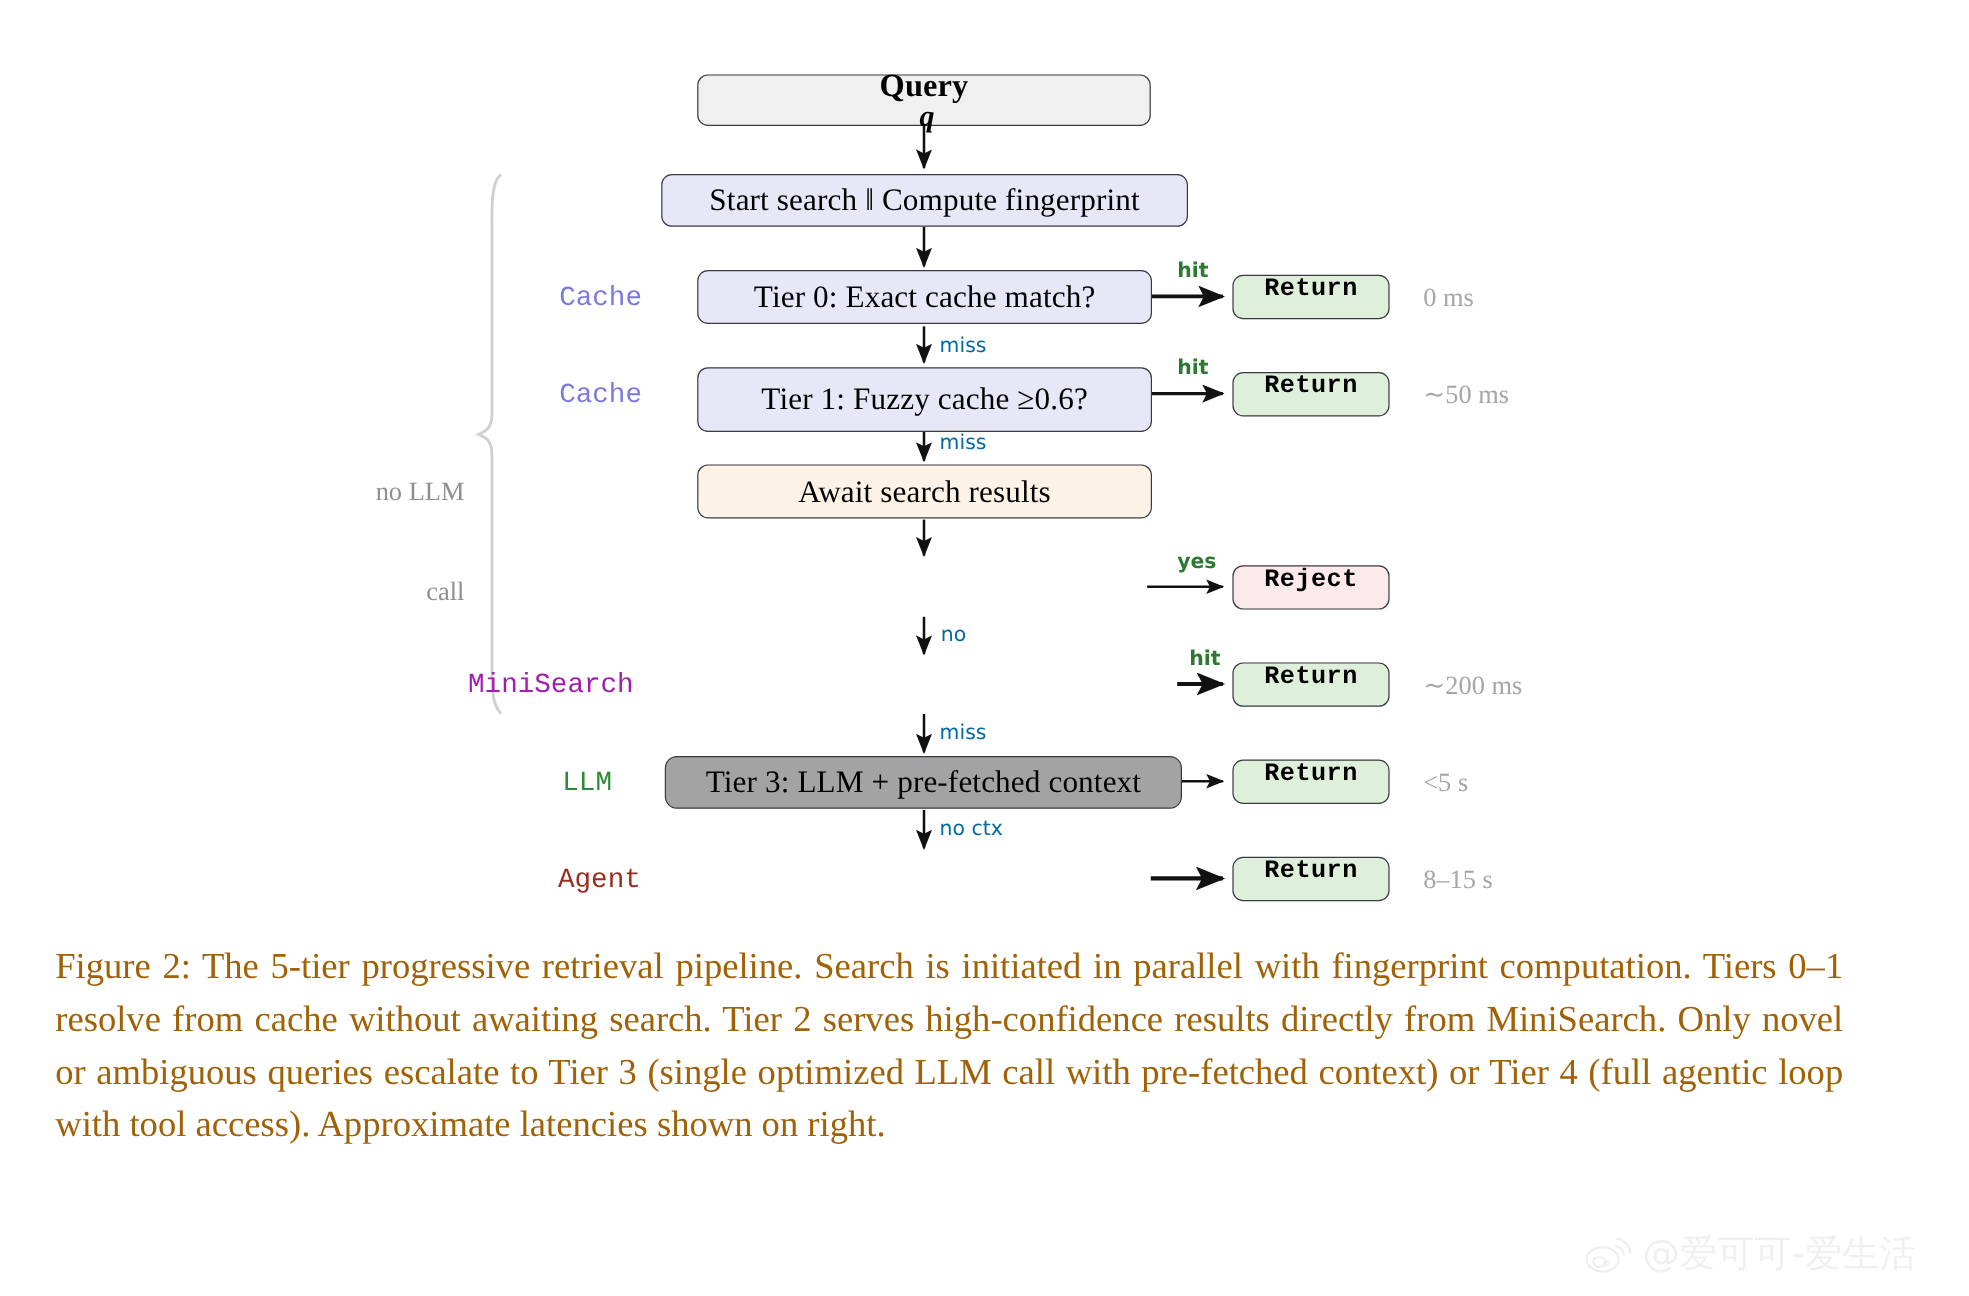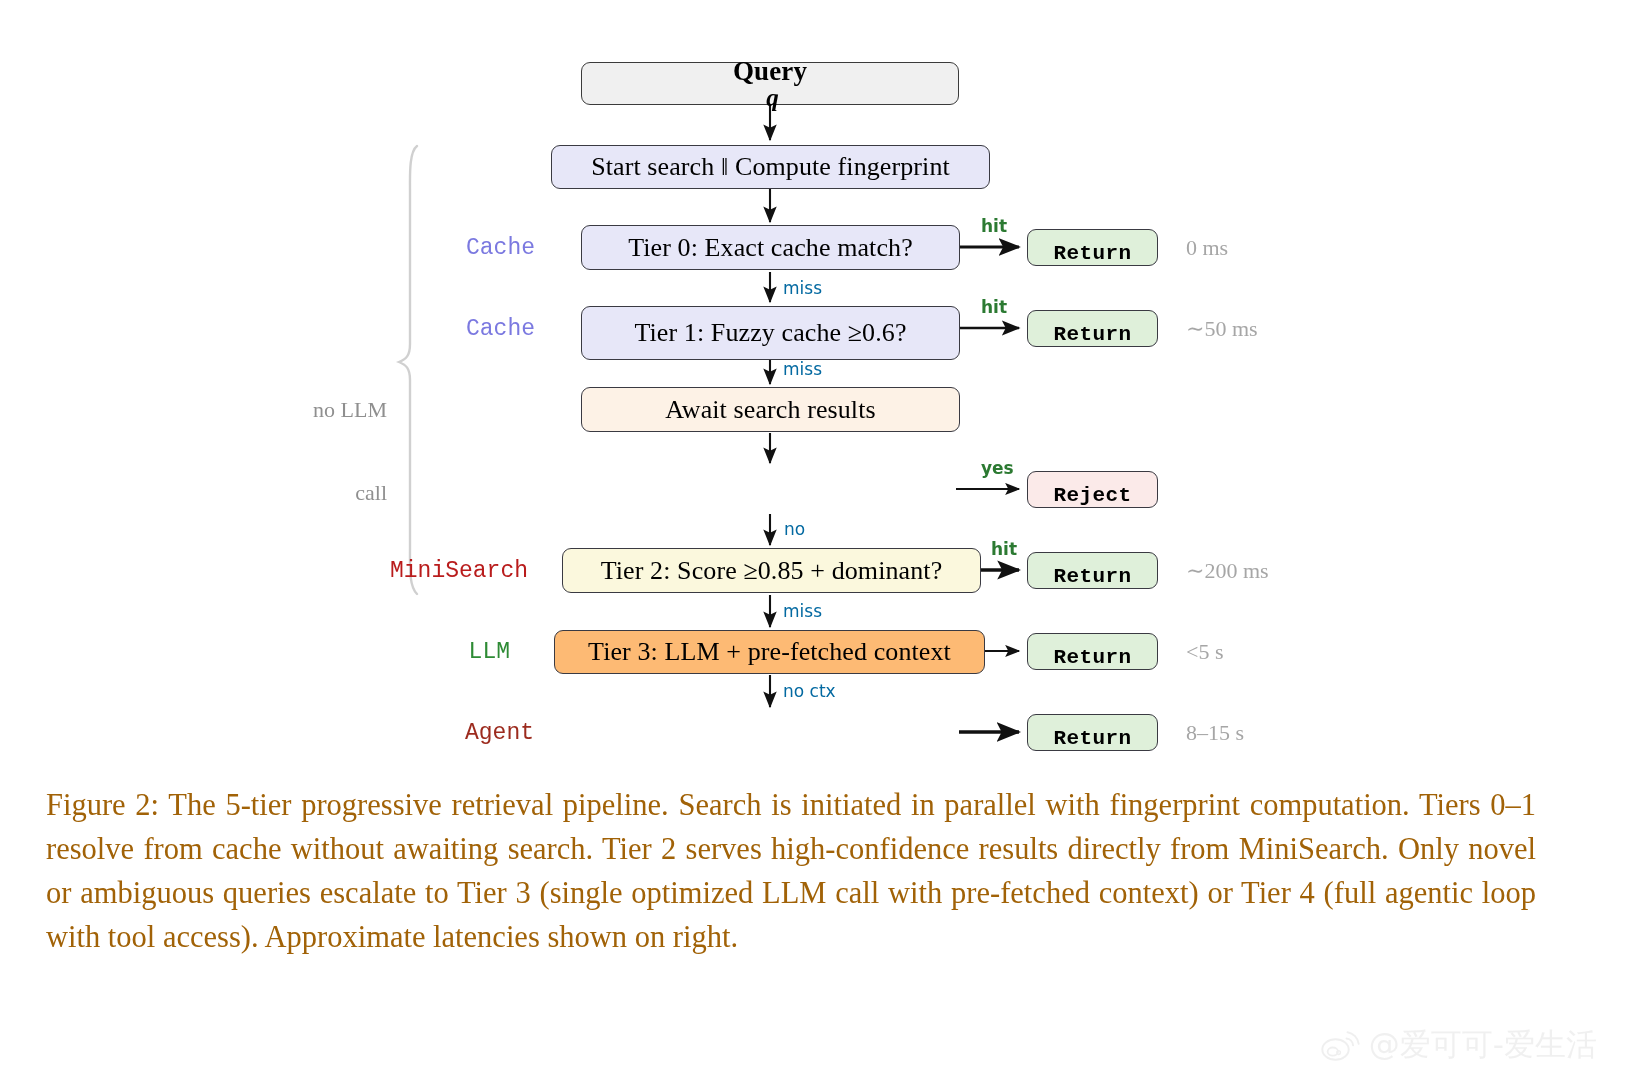--- a/index.html
+++ b/index.html
@@ -22,43 +22,43 @@
     font-family:"Liberation Serif","DejaVu Serif",serif;
     font-size:26px;line-height:1;white-space:nowrap;
     letter-spacing:.1px;
     flex-direction:column;
   }
   .node.head{font-weight:bold;font-size:27px;background:#f0f0f0;border-color:#3b3b3b;}
   .node.lav {background:#e7e7f8;}
   .node.cream{background:#fdf2e6;}
   .node.pink{background:#fbeae9;}
   .node.yellow{background:#fbf8dd;}
-  .node.green{background:#fdba74;}
+  .node.green{background:#a3a3a3;border-radius:10px;}
   .node .it{font-style:italic;padding-left:5px;font-size:25px;}
 
   
   .term{
     position:absolute;box-sizing:border-box;
     border:1.6px solid #3a3a42;border-radius:9px;
-    display:flex;align-items:flex-end;justify-content:center;
+    display:flex;align-items:flex-start;justify-content:center;
     font-family:"Liberation Mono","DejaVu Sans Mono",monospace;
     font-weight:bold;font-size:21px;letter-spacing:.4px;white-space:nowrap;
   }
   .term.green{background:#dff0da;}
   .term.pink{background:#fbeae9;}
 
   
   .tag{
     position:absolute;
     font-family:"Liberation Mono","DejaVu Sans Mono",monospace;
     font-size:23px;white-space:nowrap;text-align:right;
     transform:translateY(-50%);
   }
   .tag.cache{color:#7b79e0;}
-  .tag.mini {color:#b91c1c;}
+  .tag.mini {color:#a21caf;}
   .tag.llm  {color:#2e8b35;}
   .tag.agent{color:#9c2b1e;}
 
   
   .elabel{
     position:absolute;white-space:nowrap;
     font-family:"DejaVu Sans","Liberation Sans",sans-serif;
     font-size:17px;color:#0369a1;
   }
   .elabel.hit{color:#2c7a32;font-weight:bold;font-size:17px;}
@@ -155,23 +155,20 @@
 
   <div class="node lav" style="left:581px;top:306px;width:379px;height:54px;">
     <span>Tier 1: Fuzzy cache ≥0.6?</span>
   </div>
 
   <div class="node cream" style="left:581px;top:387px;width:379px;height:45px;">
     <span>Await search results</span>
   </div>
 
 
-  <div class="node yellow" style="left:562px;top:548px;width:419px;height:45px;">
-    <span>Tier 2: Score ≥0.85 + dominant?</span>
-  </div>
 
   <div class="node green" style="left:554px;top:630px;width:431px;height:44px;">
     <span>Tier 3: LLM + pre-fetched context</span>
   </div>
 
 
   <div class="term green" style="left:1027px;top:229px;width:131px;height:37px;">
     <span>Return</span>
   </div>
   <div class="term green" style="left:1027px;top:310px;width:131px;height:37px;">

